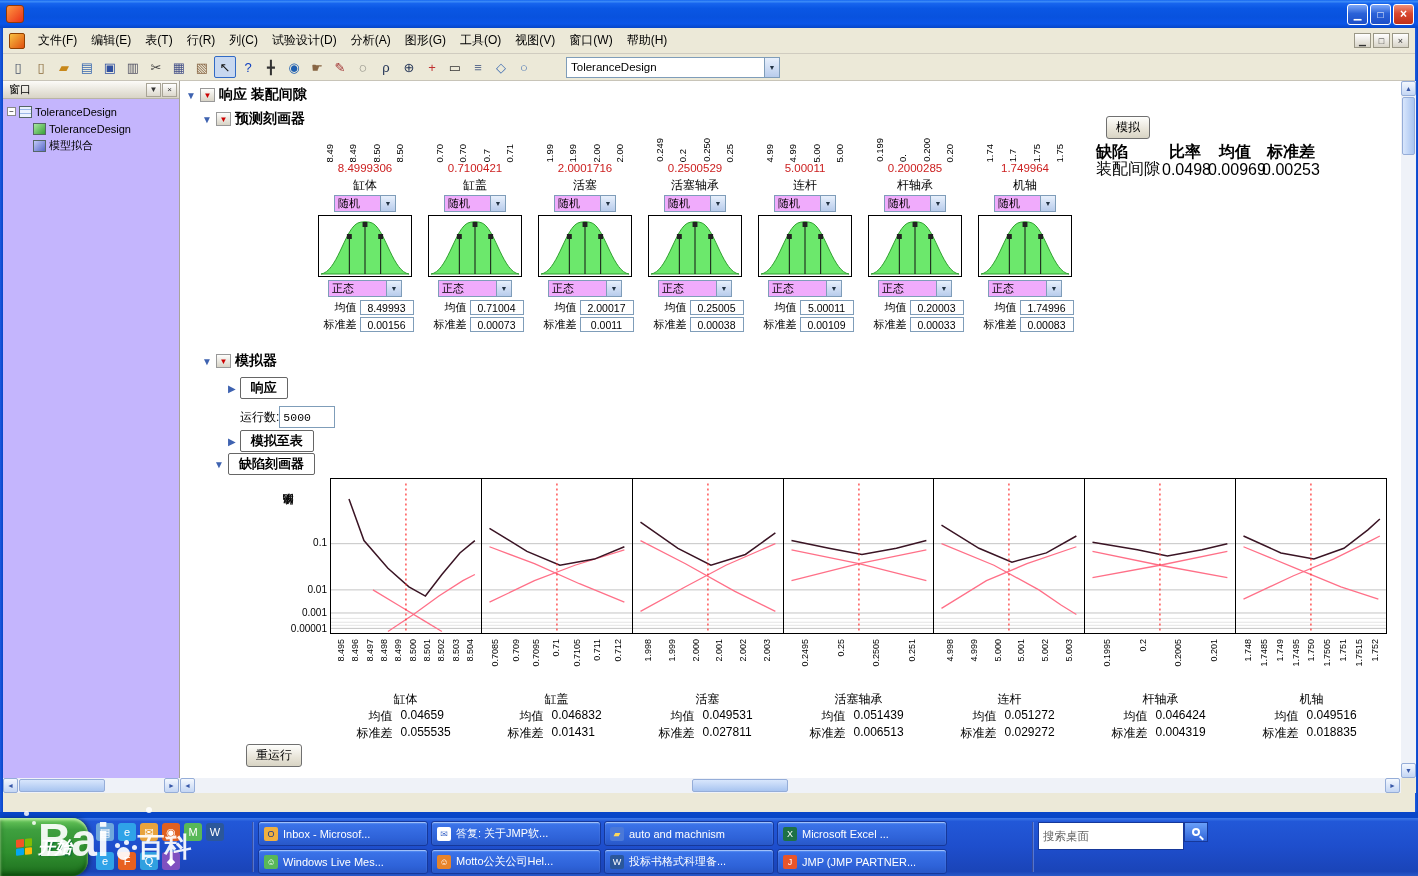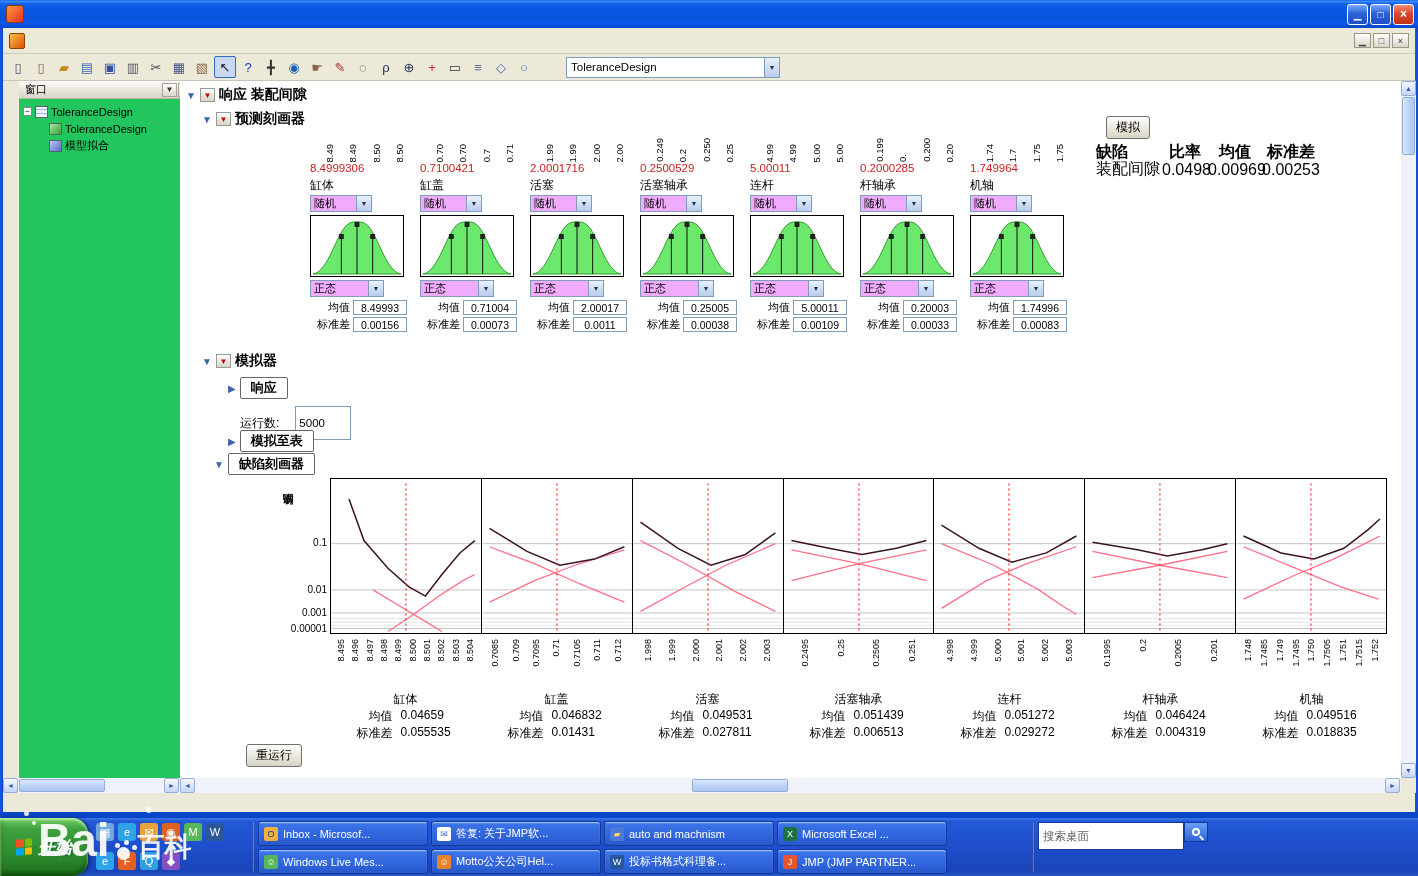--- a/index.html
+++ b/index.html
@@ -32,46 +32,46 @@
 #ctx-combo .ctext{flex:1;padding-left:4px;font-size:11.5px;}
 .cbtn{width:15px;align-self:stretch;background:linear-gradient(#E8F0FC,#B8CCEC);border-left:1px solid #7F9DB9;color:#234;font-size:7px;display:flex;align-items:center;justify-content:center;}
 
 
 .frame{position:absolute;background:linear-gradient(90deg,#1C5AE0,#0846C8);}
 #frame-left{left:0;top:28px;width:3px;height:790px;}
 #frame-right{right:0;top:28px;width:3px;height:790px;}
 #frame-bottom{left:0;top:812px;width:1418px;height:6px;background:#0846C8;}
 
 
-#sidebar{position:absolute;left:3px;top:81px;width:177px;height:697px;background:#22c55e;border-right:1px solid #A8A49A;margin-left:16px;}
+#sidebar{position:absolute;left:3px;top:81px;width:177px;height:697px;background:#c4b5fd;border-right:1px solid #A8A49A;}
 #sidebar-header{height:18px;background:linear-gradient(#FCFBF8,#D8D4C6);border-bottom:1px solid #B8B4A6;display:flex;align-items:center;padding:0 2px 0 6px;font-size:11px;}
 #sidebar-header .sp{flex:1;}
 .shbtn{width:15px;height:14px;border:1px solid #A8A496;background:linear-gradient(#fff,#DCD8CC);font-size:8px;display:flex;align-items:center;justify-content:center;margin-left:1px;color:#333;}
 #tree-items{padding-top:4px;}
 .tree-item{display:flex;align-items:center;height:17px;font-size:11px;gap:3px;}
 .tree-exp{width:9px;height:9px;border:1px solid #888;background:#fff;font-size:8px;line-height:7px;text-align:center;flex:0 0 9px;}
 .ticon{width:13px;height:12px;border:1px solid #566;flex:0 0 13px;}
 .table-icon{background:repeating-linear-gradient(0deg,#EAF2FF 0 3px,#9CB8E8 3px 4px);}
 .report-icon{background:linear-gradient(135deg,#A8E8A0,#38A038);}
 .model-icon{background:linear-gradient(135deg,#C0C8F8,#5868C8);}
 
 
 #content{position:absolute;left:180px;top:81px;width:1221px;height:697px;background:#fff;overflow:hidden;}
 .hrow{position:absolute;display:flex;align-items:center;gap:4px;}
 .disc{color:#3E62B0;font-size:10px;}
 .hotspot{width:15px;height:14px;border:1px solid #999;background:linear-gradient(#FEFEFC,#D8D4C6);color:#C00;font-size:8px;display:flex;align-items:center;justify-content:center;}
 .htxt{font-weight:bold;font-size:14px;color:#000;}
 .obox{border:1px solid #666;background:#fff;padding:1px 10px;font-weight:bold;font-size:13px;border-radius:2px;}
 .xp-btn{position:absolute;border:1px solid #707070;background:linear-gradient(#FEFEFC,#E8E4D8 60%,#D8D4C4);font-size:12px;padding:2px 9px;border-radius:3px;}
-.runs-input{width:56px;height:17px;border:1px solid #7F9DB9;font-size:11.5px;padding:16px 3px;font-family:Liberation Sans, sans-serif;}
+.runs-input{width:56px;height:17px;border:1px solid #7F9DB9;font-size:11.5px;padding:10px 3px;font-family:Liberation Mono, monospace;}
 .runs-label{font-size:12px;}
 
 
 #profiler-columns{position:absolute;left:130px;top:43px;display:flex;}
-.fcol{width:110px;display:flex;flex-direction:column;align-items:flex-start;}
+.fcol{width:110px;display:flex;flex-direction:column;align-items:center;}
 .fticks{height:38px;width:100%;display:flex;justify-content:space-between;padding:0 15px;align-items:flex-end;}
 .vtick{writing-mode:vertical-rl;transform:rotate(180deg);display:inline-block;font-size:9.5px;line-height:10px;color:#000;}
 .vtick.small{font-size:9px;}
 .fval{color:#CC2020;font-size:11.5px;height:15px;}
 .fname{font-size:12px;height:16px;}
 .combo{display:flex;align-items:center;background:#f0abfc;border:1px solid #7F9DB9;height:17px;}
 .c-random{width:62px;margin:2px 0 3px;}
 .c-dist{width:74px;margin:3px 0 2px;}
 .ctext{flex:1;font-size:11px;padding-left:3px;white-space:nowrap;}
 .hist{width:94px;height:62px;border:1px solid #000;background:#fff;}
@@ -170,20 +170,34 @@
     <span id="app-icon"></span>
     <span id="winbtns">
       <span class="winbtn">▁</span>
       <span class="winbtn">□</span>
       <span class="winbtn close">×</span>
     </span>
   </div>
 
   <div id="menubar">
     <span id="child-icon"></span>
+    <span id="menu-items">
+        <span class="menu-item">文件(F)</span>
+        <span class="menu-item">编辑(E)</span>
+        <span class="menu-item">表(T)</span>
+        <span class="menu-item">行(R)</span>
+        <span class="menu-item">列(C)</span>
+        <span class="menu-item">试验设计(D)</span>
+        <span class="menu-item">分析(A)</span>
+        <span class="menu-item">图形(G)</span>
+        <span class="menu-item">工具(O)</span>
+        <span class="menu-item">视图(V)</span>
+        <span class="menu-item">窗口(W)</span>
+        <span class="menu-item">帮助(H)</span>
+      </span>
     <span id="mdi-btns">
       <span class="mdibtn">▁</span>
       <span class="mdibtn">□</span>
       <span class="mdibtn">×</span>
     </span>
   </div>
 
   <div id="toolbar">
     <span id="toolbar-icons" style="display:flex;gap:1px;">
         <span class="tool" style="color: rgb(68, 80, 102);">▯</span>
@@ -543,21 +557,21 @@
       <span class="disc">▼</span>
       <span class="hotspot">▼</span>
       <span class="htxt">模拟器</span>
     </div>
 
     <div class="hrow" style="left:48px;top:296px;">
       <span class="disc">▶</span>
       <span class="obox">响应</span>
     </div>
 
-    <div class="hrow" style="left:60px;top:325px;gap:16px;">
+    <div class="hrow" style="left:60px;top:325px;gap:0;">
       <span class="runs-label">运行数:</span>
       <input class="runs-input" value="5000" style="">
     </div>
 
     <div class="hrow" style="left:48px;top:349px;">
       <span class="disc">▶</span>
       <span class="obox">模拟至表</span>
     </div>
 
     <div class="hrow" style="left:34px;top:372px;">

